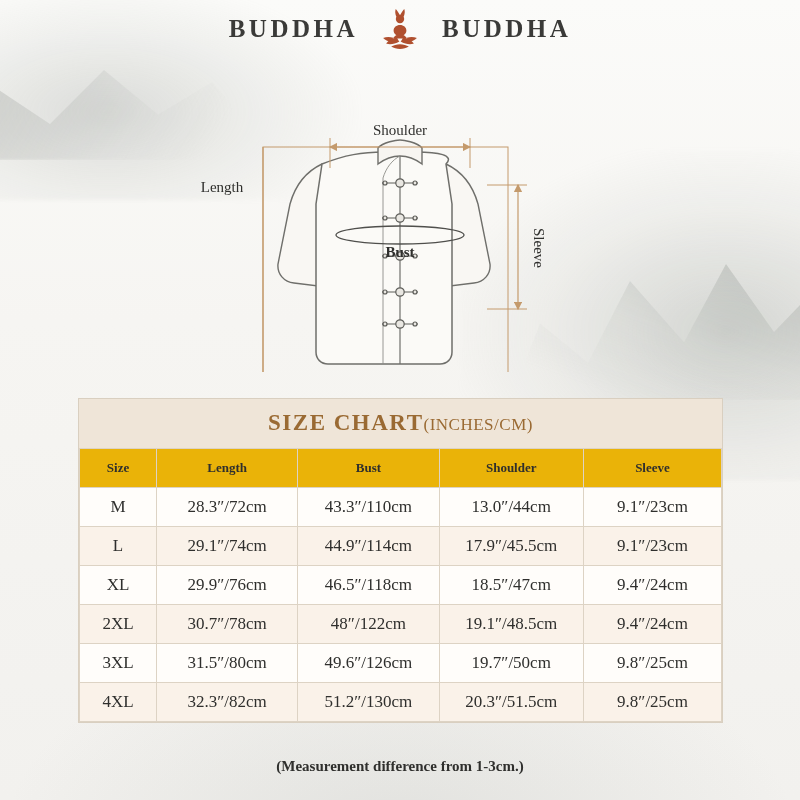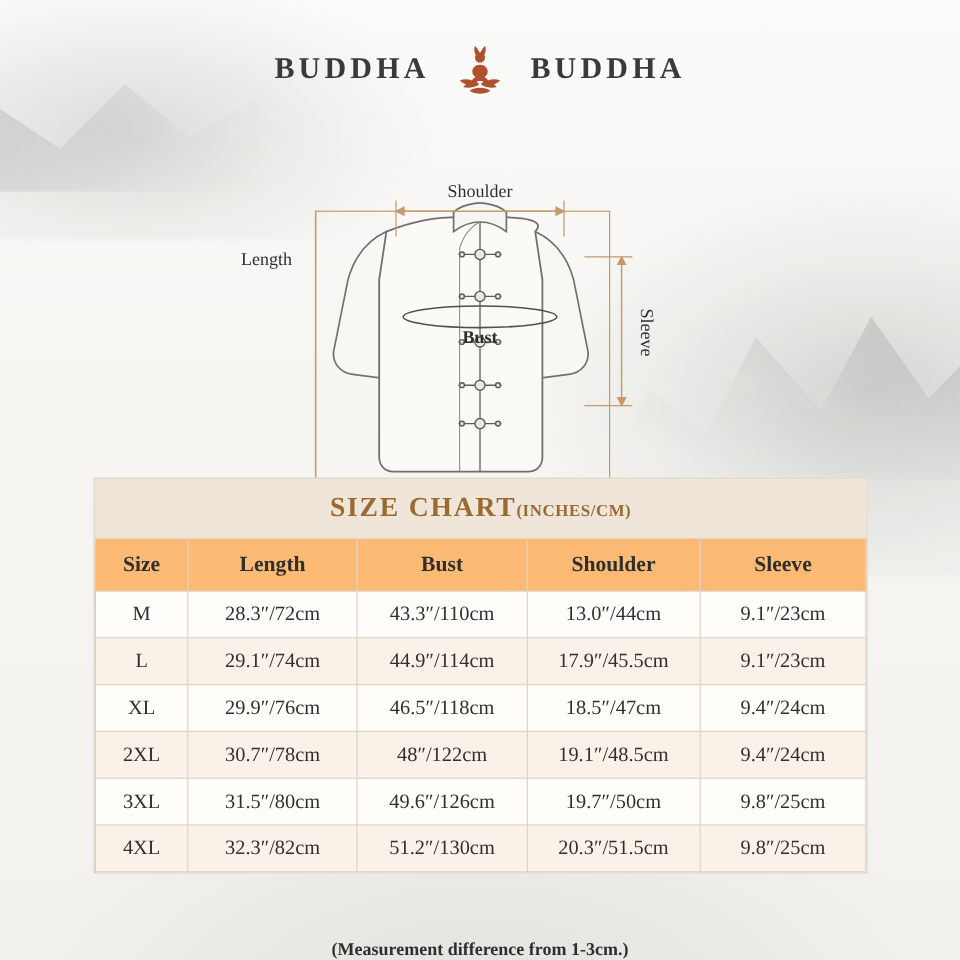--- a/index.html
+++ b/index.html
@@ -73,21 +73,21 @@
     pointer-events: none;
   }
 
   
   .brand {
     position: relative;
     display: flex;
     align-items: center;
     justify-content: center;
     gap: 14px;
-    padding-top: 35px;
+    padding-top: 6px;
     height: 46px;
   }
   .brand-word {
     font-family: "Liberation Serif", serif;
     font-size: 25px;
     letter-spacing: 3.5px;
     color: #3a3a38;
     font-weight: 700;
   }
   .lotus {
@@ -120,54 +120,54 @@
     padding: 11px 0 12px;
     color: #9a6a33;
     font-family: "Liberation Serif", serif;
   }
   .chart-title .t-main {
     font-size: 23px;
     letter-spacing: 1.5px;
     font-weight: 700;
   }
   .chart-title .t-sub {
-    font-size: 14px;
+    font-size: 17px;
     letter-spacing: 0.5px;
-    font-weight: 700;
+    font-weight: 400;
   }
   table.size-table {
     width: 100%;
     border-collapse: collapse;
     table-layout: fixed;
   }
   table.size-table th,
   table.size-table td {
     border: 1px solid #ddd3c4;
     text-align: center;
     font-family: "Liberation Serif", serif;
     color: #2f2f2d;
   }
   table.size-table th {
     padding: 11px 0;
-    font-size: 18px;
+    font-size: 13px;
     font-weight: 700;
-    background: #fdba74;
+    background: #eab308;
   }
   table.size-table td {
     padding: 9px 0;
     font-size: 17px;
     white-space: nowrap;
   }
   table.size-table tbody tr:nth-child(odd) td { background: #fffdfa; }
   table.size-table tbody tr:nth-child(even) td { background: #faf2e9; }
   td.size-cell { font-size: 16px; }
   .note {
     position: absolute;
     left: 0;
-    top: 784px;
+    top: 758px;
     width: 800px;
     text-align: center;
     font-family: "Liberation Serif", serif;
     font-size: 15px;
     color: #2f2f2d;
     font-weight: 700;
   }
   .lbl {
     font-family: "Liberation Serif", serif;
     fill: #2f2f2d;

